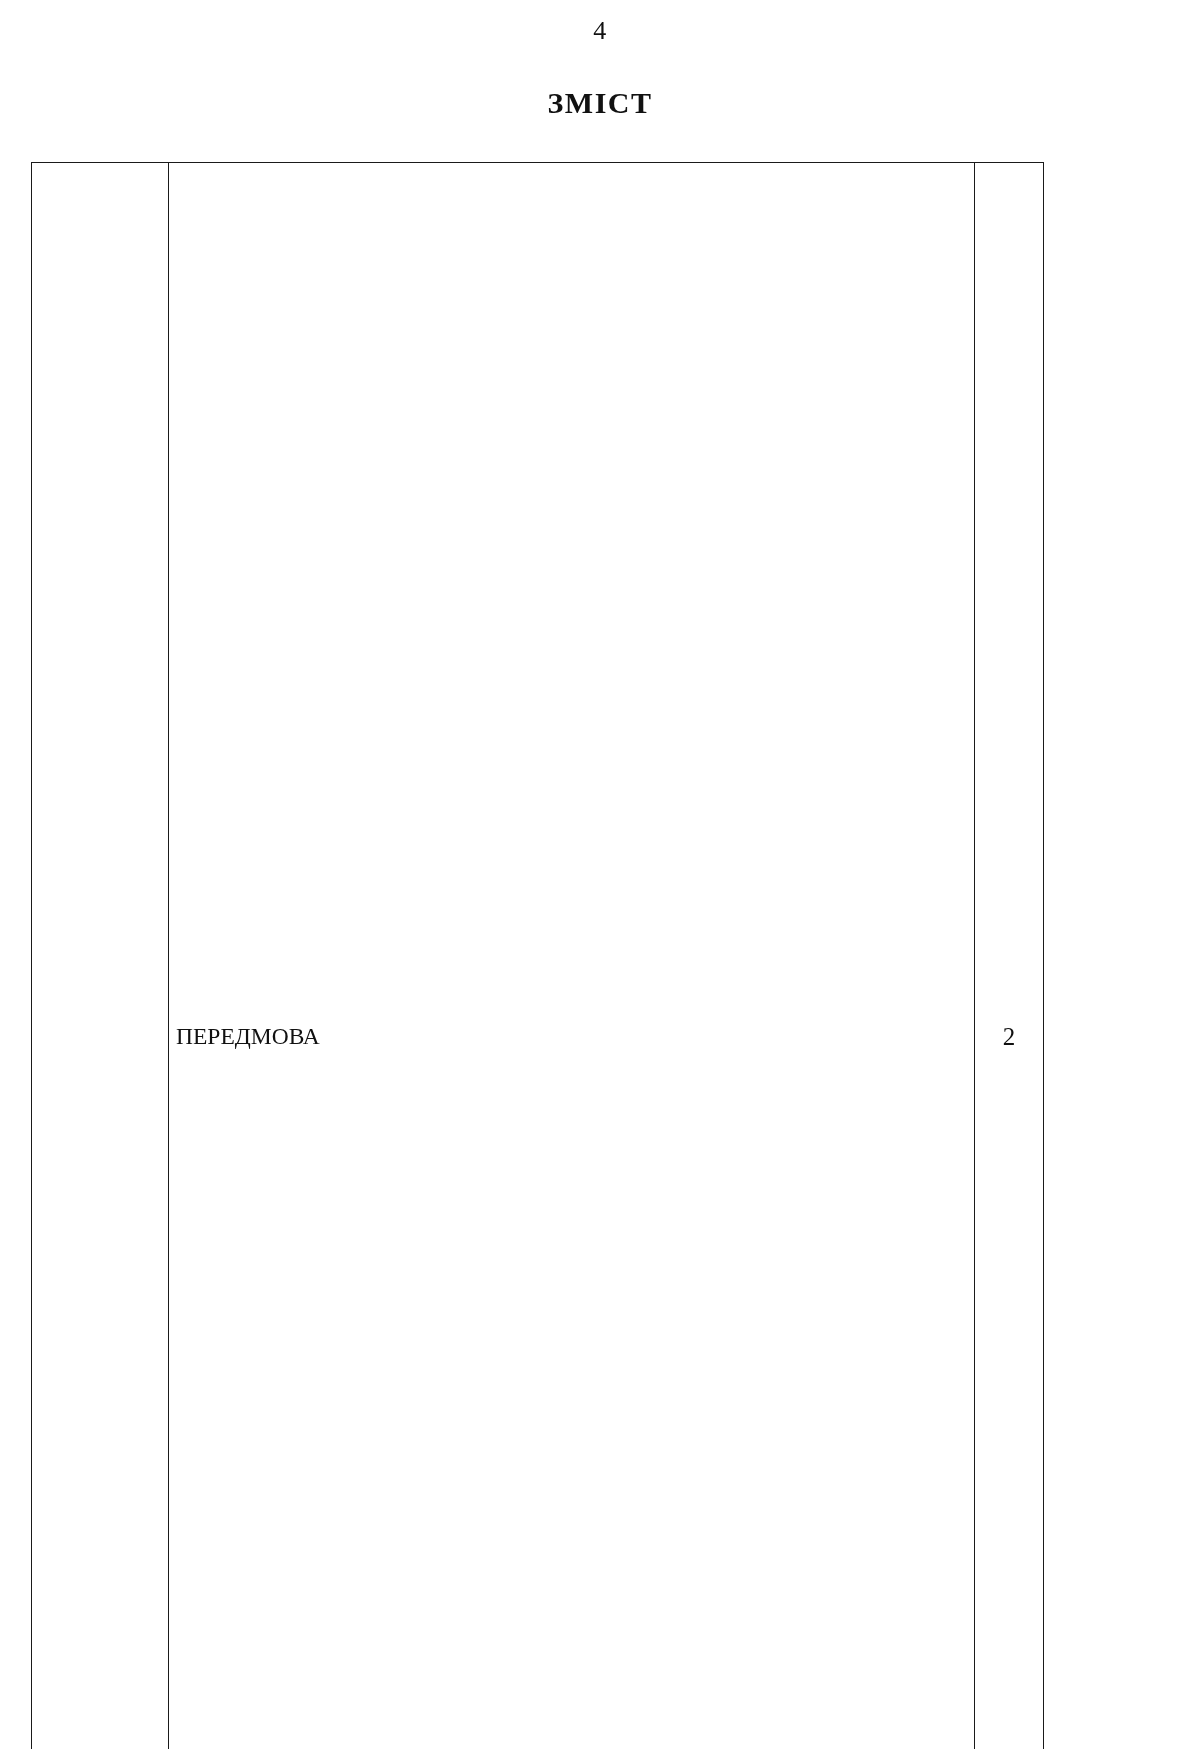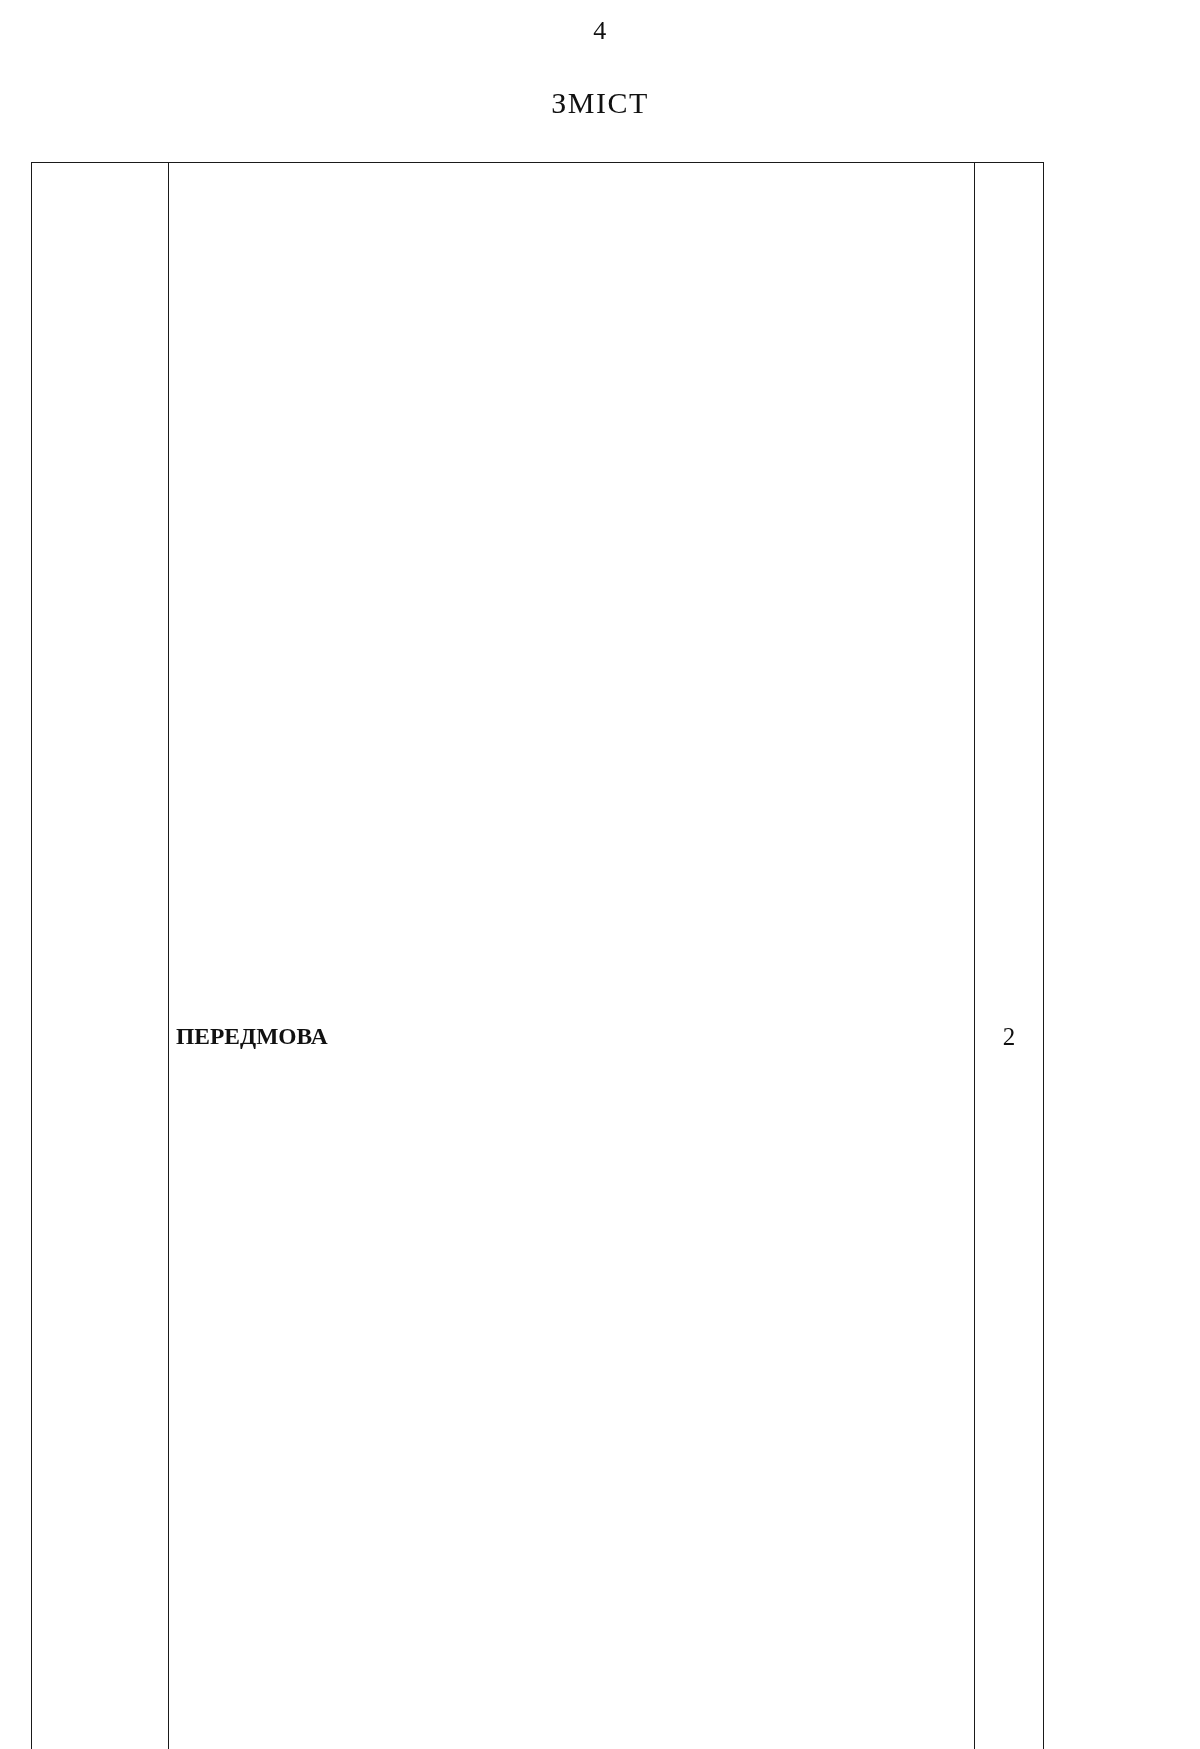--- a/index.html
+++ b/index.html
@@ -28,21 +28,21 @@
     text-align: center;
     font-size: 26px;
     line-height: 1;
     padding-top: 18px;
     letter-spacing: 0.5px;
   }
 
   .doc-title {
     text-align: center;
     font-size: 30px;
-    font-weight: normal;
+    font-weight: bold;
     letter-spacing: 1.5px;
     margin-top: 42px;
     margin-bottom: 0;
   }
 
   .toc-wrap {
     margin-top: 42px;
     padding-left: 31px;
     padding-right: 0;
   }
@@ -82,21 +82,20 @@
   td.page {
     text-align: center;
     font-size: 25px;
   }
 
   td.title .line {
     display: block;
   }
   td.title .line.l {
     text-align: left;
-    font-weight: bold;
   }
 </style>
 </head>
 <body>
 
 <div class="page">
 
   <div class="folio">4</div>
 
   <div class="doc-title">ЗМІСТ</div>

